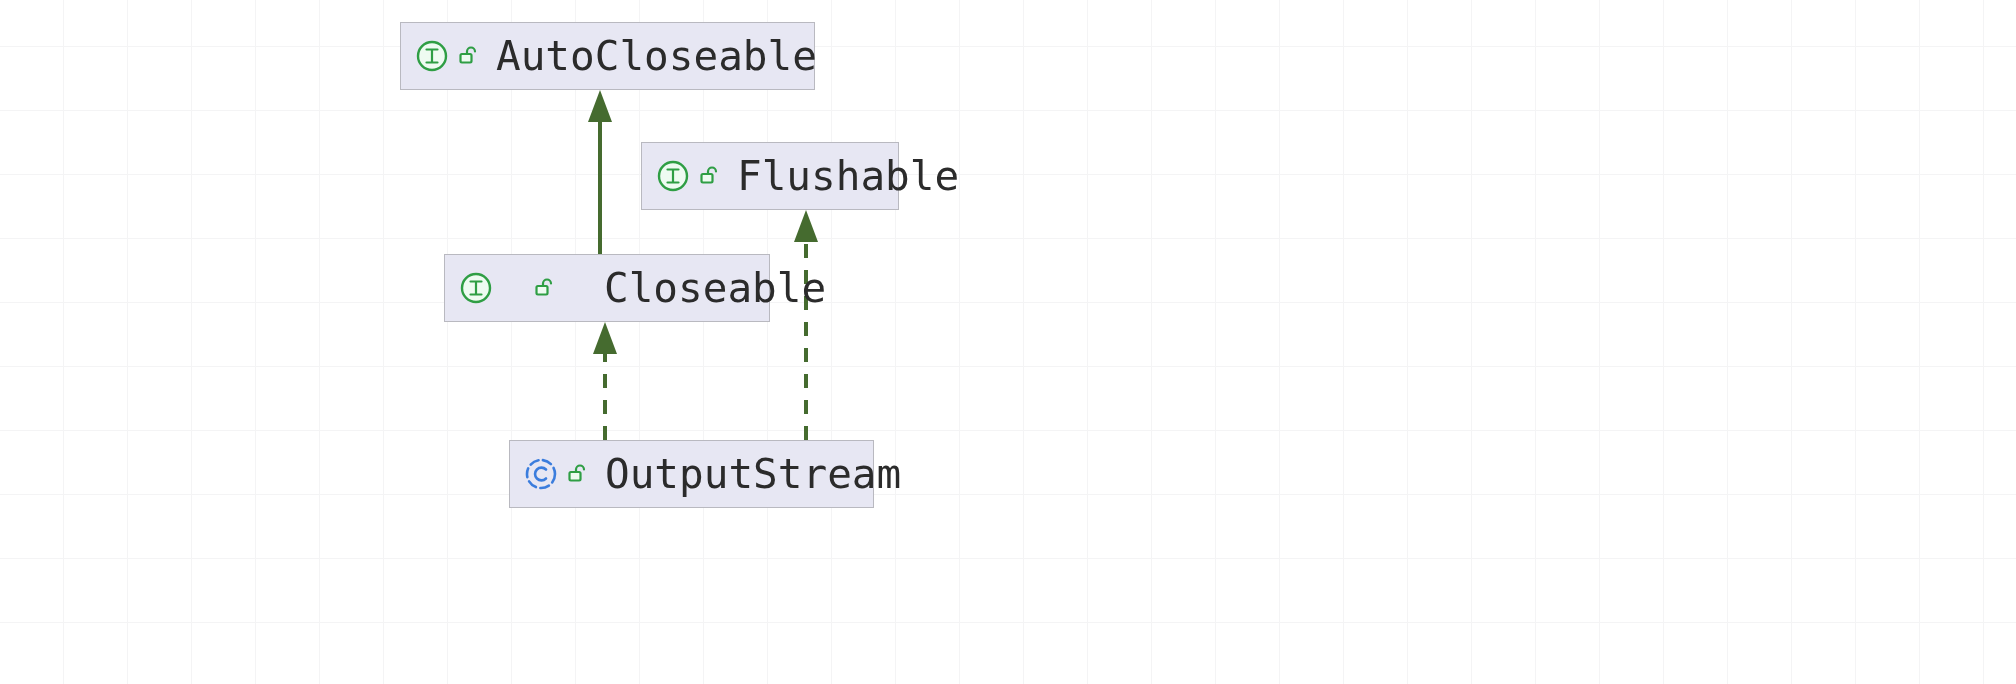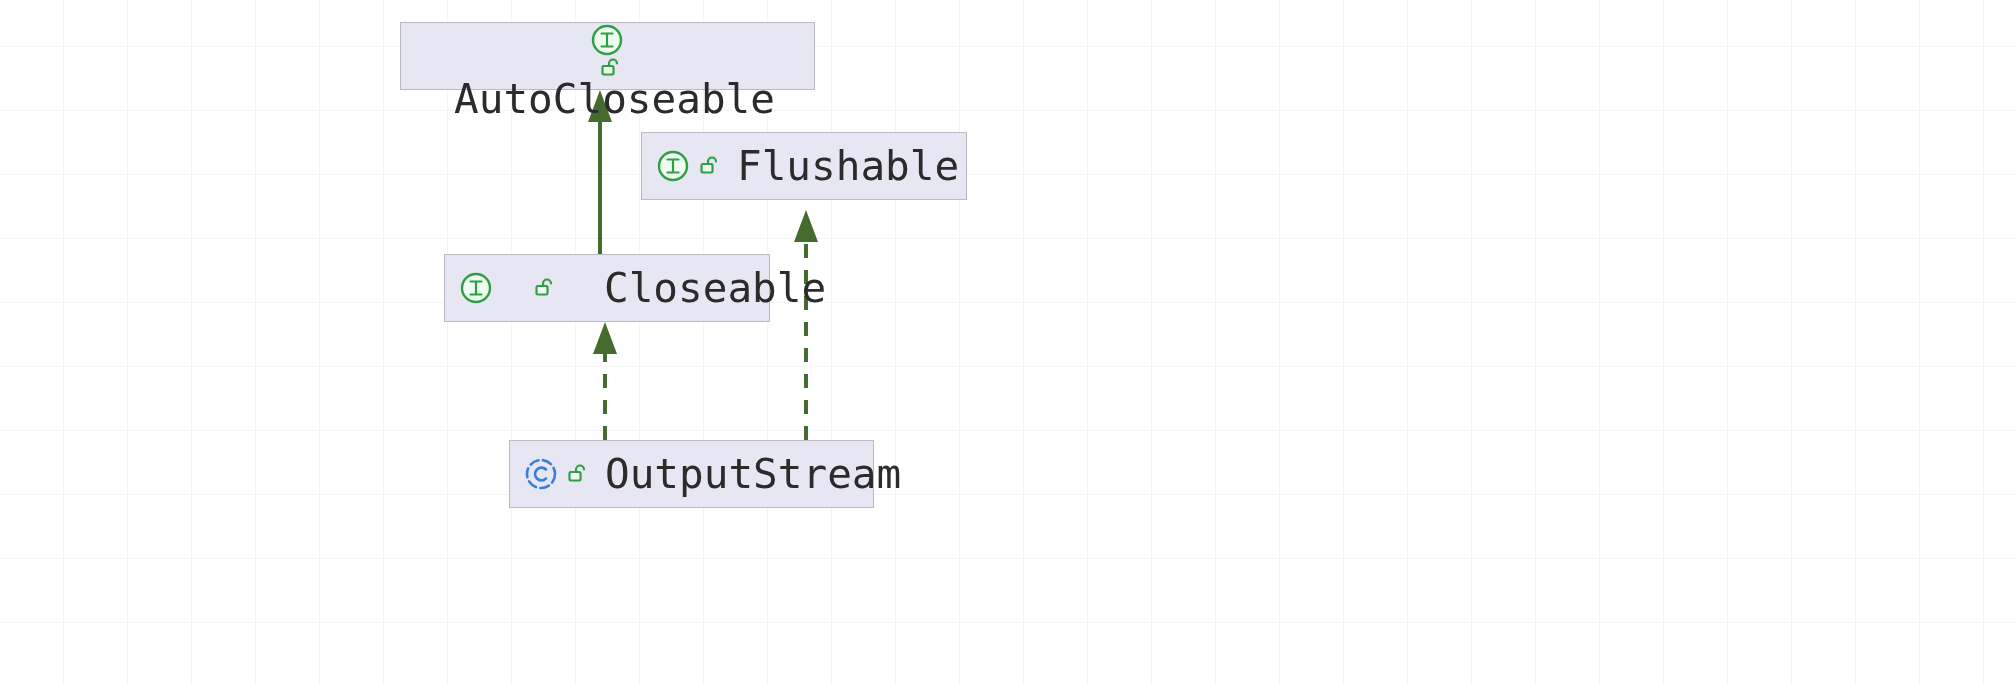--- a/index.html
+++ b/index.html
@@ -54,22 +54,22 @@
   .node .kind-icon { width: 34px; height: 34px; }
   .node .lock-icon { width: 22px; height: 22px; margin-left: 9px; }
   .node .node-label {
     margin-left: 16px;
     font-family: "DejaVu Sans Mono", "Liberation Mono", monospace;
     font-size: 41px;
     line-height: 1;
     color: #2b2b2b;
     letter-spacing: 0px;
   }
-  #node-autocloseable { left: 400px; top: 22px;  width: 415px; height: 68px; flex-direction: column; }
-  #node-flushable     { left: 641px; top: 132px; width: 326px; height: 68px; }
+  #node-autocloseable { left: 400px; top: 22px;  width: 415px; height: 68px; }
+  #node-flushable     { left: 641px; top: 142px; width: 258px; height: 68px; }
   #node-closeable     { left: 444px; top: 254px; width: 326px; height: 68px; gap: 32px; }
   #node-outputstream  { left: 509px; top: 440px; width: 365px; height: 68px; }
 </style>
 </head>
 <body>
 
 <div id="canvas">
 
   <svg class="edge-layer" viewBox="0 0 2016 684" width="2016" height="684" xmlns="http://www.w3.org/2000/svg">
     <defs>

